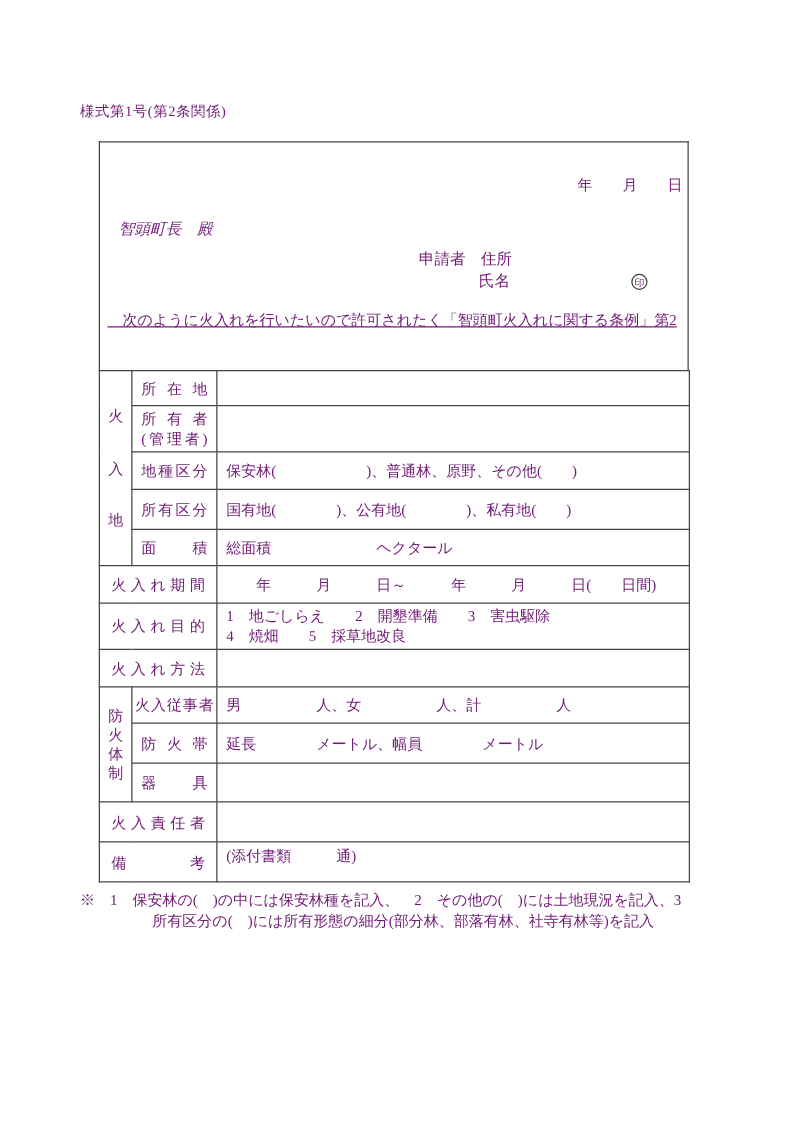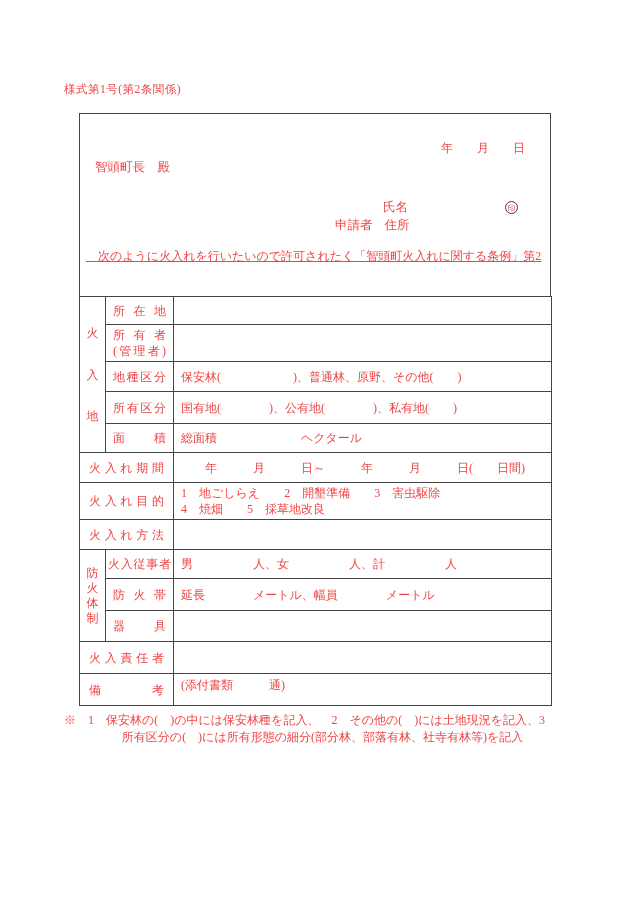--- a/index.html
+++ b/index.html
@@ -1,33 +1,33 @@
 <!DOCTYPE html>
 <html><head>
 <meta charset="utf-8">
 <style>
   html,body { margin:0; padding:0; background:#ffffff; }
   .page {
     position:relative; width:630px; height:903px; background:#ffffff;
     font-family:"Liberation Serif","DejaVu Serif",serif;
-    color:#ef4444; overflow:hidden;
+    color:#701a75; overflow:hidden;
   }
   .form-number { position:absolute; left:64px; top:82px; font-size:11.5px; letter-spacing:0.5px; }
 
   
   .frame {
     position:absolute; left:79px; top:113px; width:472px; height:183px;
     border:1px solid #454545; border-bottom:none; box-sizing:border-box;
   }
   .doc-title {
     position:absolute; left:208px; top:105px; padding:0 12px;
     background:#ffffff; font-size:15px; letter-spacing:11px; white-space:nowrap;
   }
-  .date-line { position:absolute; left:441px; top:140px; font-size:12px; white-space:nowrap; }
-  .addressee { position:absolute; left:95px; top:159px; font-size:12.5px; white-space:nowrap; }
+  .date-line { position:absolute; left:462px; top:140px; font-size:12px; white-space:nowrap; }
+  .addressee { position:absolute; left:95px; top:175px; font-size:12.5px; white-space:nowrap;font-style:italic; }
 
   .applicant { position:absolute; left:335px; top:199px; font-size:12.5px; }
   .applicant-row { position:relative; height:17.5px; line-height:17.5px; width:220px; white-space:nowrap; }
   .addr-label { margin-left:12px; }
   .name-label { margin-left:48px; }
   .seal {
     position:absolute; left:170px; top:2px; width:13px; height:13px;
     border:1px solid #3c3c3c; border-radius:50%;
     font-size:8px; line-height:13px; text-align:center; box-sizing:border-box;
   }
@@ -68,25 +68,25 @@
 
   <div class="form-number">様式第1号(第2条関係)</div>
 
   <div class="frame"></div>
 
   <div class="date-line">年　　月　　日</div>
   <div class="addressee">智頭町長　殿</div>
 
   <div class="applicant">
     <div class="applicant-row">
+      <span>申請者</span><span class="addr-label">住所</span>
+    </div>
+    <div class="applicant-row">
       <span class="name-label">氏名</span>
       <span class="seal">印</span>
-    </div>
-    <div class="applicant-row">
-      <span>申請者</span><span class="addr-label">住所</span>
     </div>
   </div>
 
   <div class="declaration">
     <div>　次のように火入れを行いたいので許可されたく「智頭町火入れに関する条例」第2</div>
   </div>
 
   <table class="apply-table">
     <colgroup>
         <col style="width:26px">

